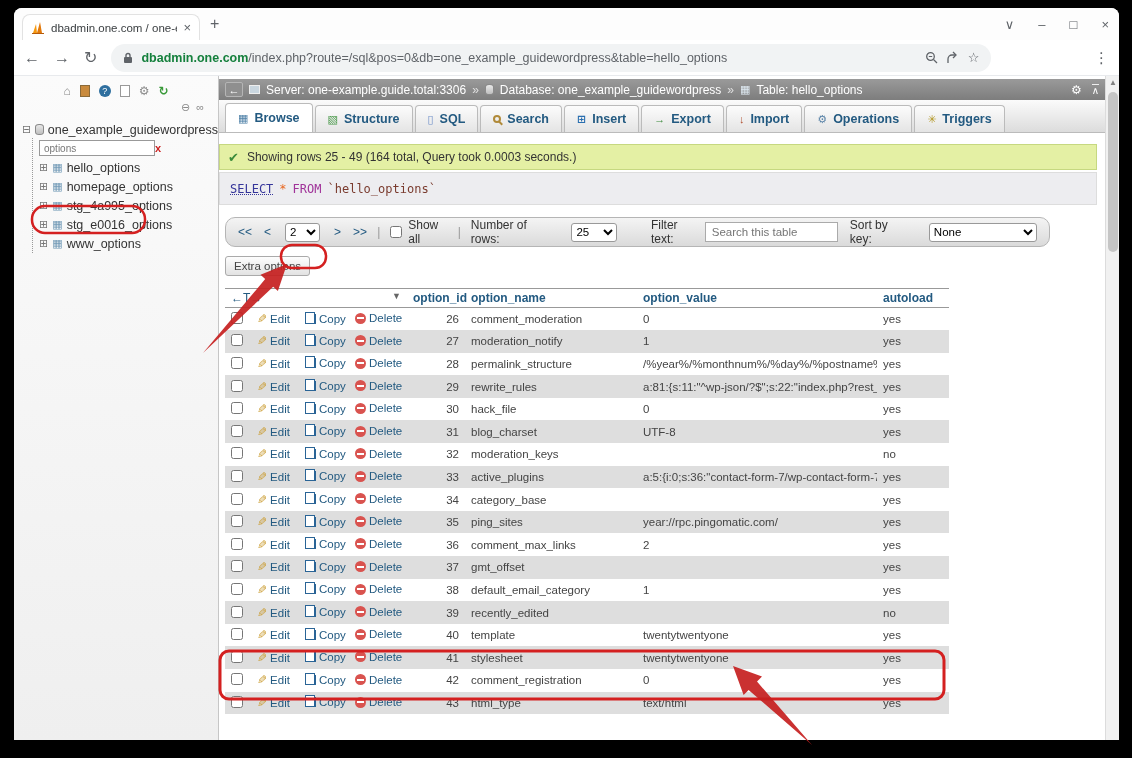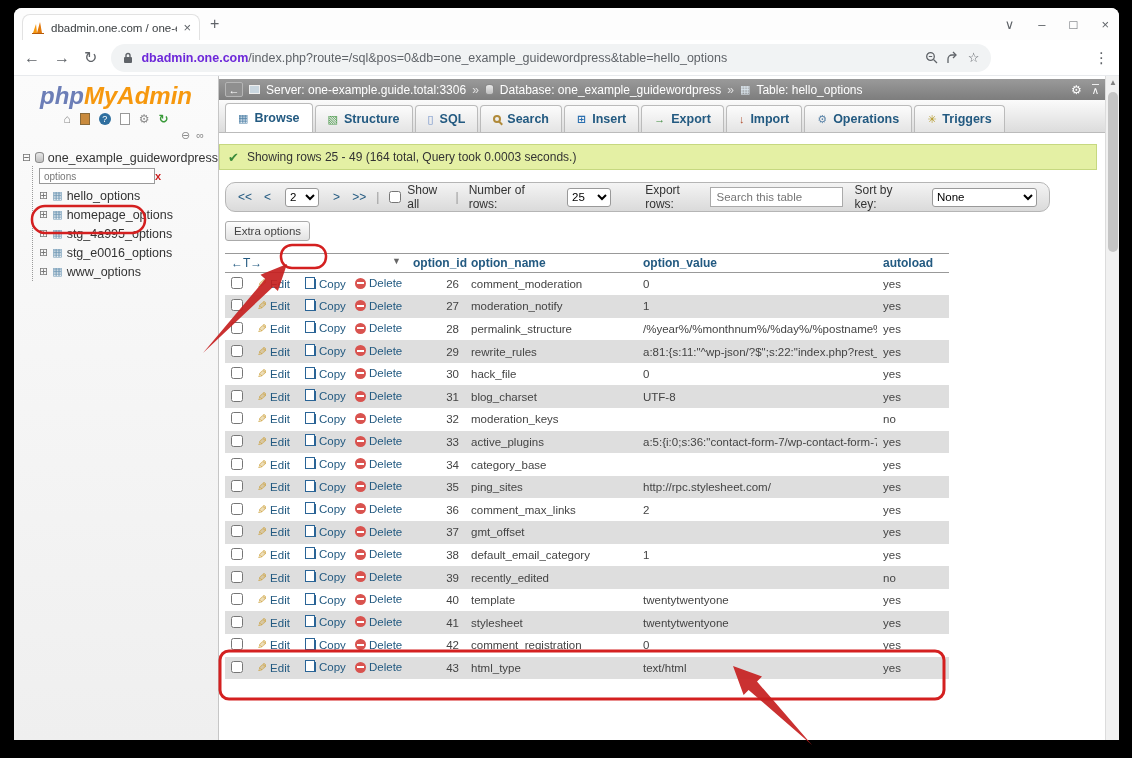--- a/index.html
+++ b/index.html
@@ -23,21 +23,21 @@
             color:#5f6368; font-size:13px; }
   .pma-fav { width:14px; height:12px; flex:0 0 auto; }
 
   
   .toolbar { height:36px; background:#fff; display:flex; align-items:center; padding:0 10px; gap:14px;
              border-bottom:1px solid #e8eaed; }
   .navico { color:#5f6368; font-size:16px; line-height:1; }
   .omnibox { flex:1; height:28px; background:#f1f3f4; border-radius:14px; display:flex; align-items:center;
              padding:0 12px; gap:8px; max-width:880px; }
   .url { font-size:12.5px; color:#5f6368; white-space:nowrap; overflow:hidden; flex:1; }
-  .url b { color:#6d28d9; font-weight:bold; }
+  .url b { color:#15803d; font-weight:bold; }
   .obico { color:#5f6368; font-size:13px; }
   .menu3 { color:#5f6368; font-size:15px; margin-left:auto; }
 
   
   .content { display:flex; height:664px; }
 
   
   .sidebar { width:205px; background:linear-gradient(180deg,#fbfbfb,#efefef); border-right:1px solid #c6c6c6;
              padding-top:6px; overflow:hidden; }
   .pma-logo { text-align:center; font-size:24px; font-weight:bold; font-style:italic; height:28px; }
@@ -199,21 +199,20 @@
           <polyline points="7,1 10,4 7,7" fill="none" stroke="#5f6368" stroke-width="1.3"></polyline>
         </svg>
         <span class="obico">☆</span>
       </div>
       <span class="menu3">⋮</span>
     </div>
 
     <div class="content">
 
       <div class="sidebar">
-        <div class="pma-logo"><span class="p1">php</span><span class="p2">MyAdmin</span></div>
         <div class="sb-icons">
           <span class="ic-home">⌂</span>
           <span class="ic-door"></span>
           <span class="ic-q">?</span>
           <span class="ic-doc"></span>
           <span class="ic-gear">⚙</span>
           <span class="ic-refresh">↻</span>
         </div>
         <div class="sb-collapse">
           <span>⊖</span>
@@ -314,35 +313,41 @@
               <span>Triggers</span>
             </div>
         </div>
 
         <div class="mbody">
           <div class="okbar">
             <span class="okcheck">✔</span>
             <span>Showing rows 25 - 49 (164 total, Query took 0.0003 seconds.)</span>
           </div>
 
+          <div class="sqlbox">
+            <span class="kw-sel">SELECT</span>
+            <span class="kw-star">*</span>
+            <span class="kw-from">FROM</span>
+            <span class="kw-id">`hello_options`</span>
+          </div>
 
 
           <div class="pagebar">
             <span class="lnk pg-first">&lt;&lt;</span>
             <span class="lnk pg-prev">&lt;</span>
             <select class="pg-sel"><option>2</option></select>
             <span class="lnk pg-next">&gt;</span>
             <span class="lnk pg-last">&gt;&gt;</span>
             <span class="pgsep">|</span>
             <input type="checkbox" style="">
             <span style="margin-left:6px">Show all</span>
             <span class="pgsep">|</span>
             <span>Number of rows:</span>
             <select class="rows-sel"><option>25</option></select>
-            <span class="lbl-gap">Export rows:</span>
+            <span class="lbl-gap">Filter text:</span>
             <input class="filter-in" placeholder="Search this table" style="">
             <span class="lbl-gap2">Sort by key:</span>
             <select class="sort-sel"><option>None</option></select>
           </div>
 
           <div class="extrabtn">Extra options</div>
 
           <table class="grid">
             <colgroup>
               <col style="width:26px">
@@ -454,21 +459,21 @@
                   <td></td>
                   <td>yes</td>
                 </tr>
                 <tr class="alt">
                   <td><input type="checkbox" style=""></td>
                   <td><span class="rowlnk"><span class="ico-pencil">✎</span>Edit</span></td>
                   <td><span class="rowlnk"><span class="ico-copy"></span>Copy</span></td>
                   <td><span class="rowlnk"><span class="ico-del"></span>Delete</span></td>
                   <td class="num">35</td>
                   <td>ping_sites</td>
-                  <td>http://rpc.stylesheet.com/</td>
+                  <td>year://rpc.pingomatic.com/</td>
                   <td>yes</td>
                 </tr>
                 <tr>
                   <td><input type="checkbox" style=""></td>
                   <td><span class="rowlnk"><span class="ico-pencil">✎</span>Edit</span></td>
                   <td><span class="rowlnk"><span class="ico-copy"></span>Copy</span></td>
                   <td><span class="rowlnk"><span class="ico-del"></span>Delete</span></td>
                   <td class="num">36</td>
                   <td>comment_max_links</td>
                   <td>2</td>

